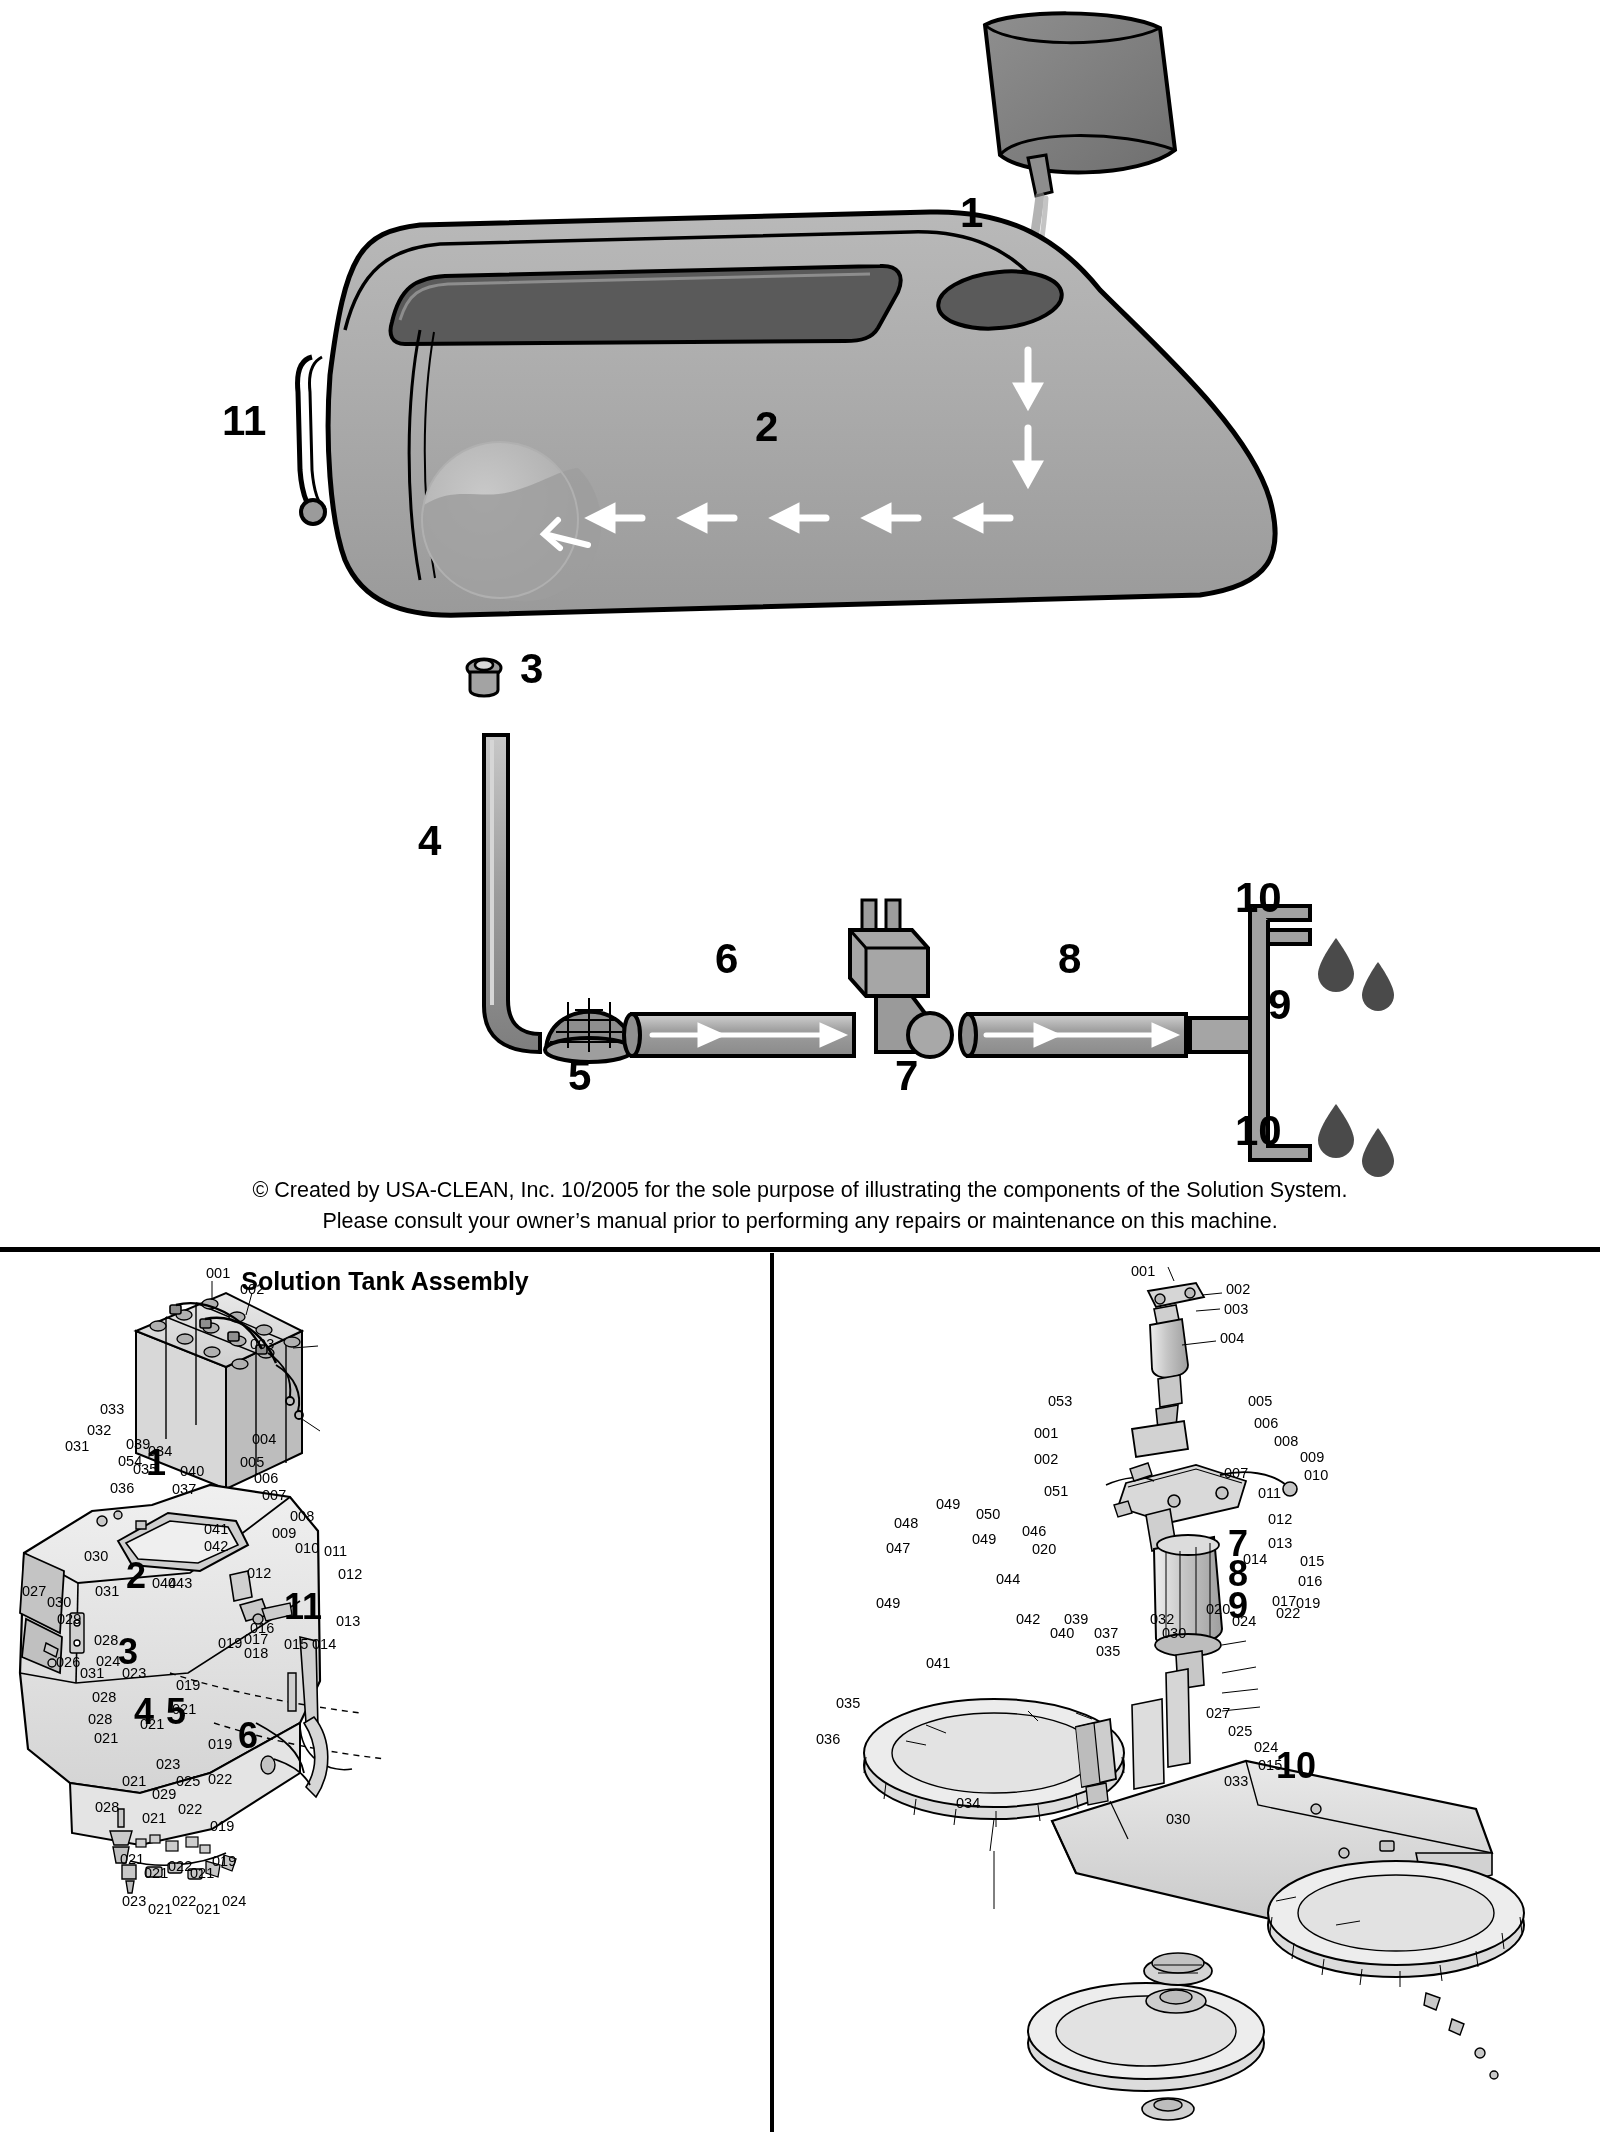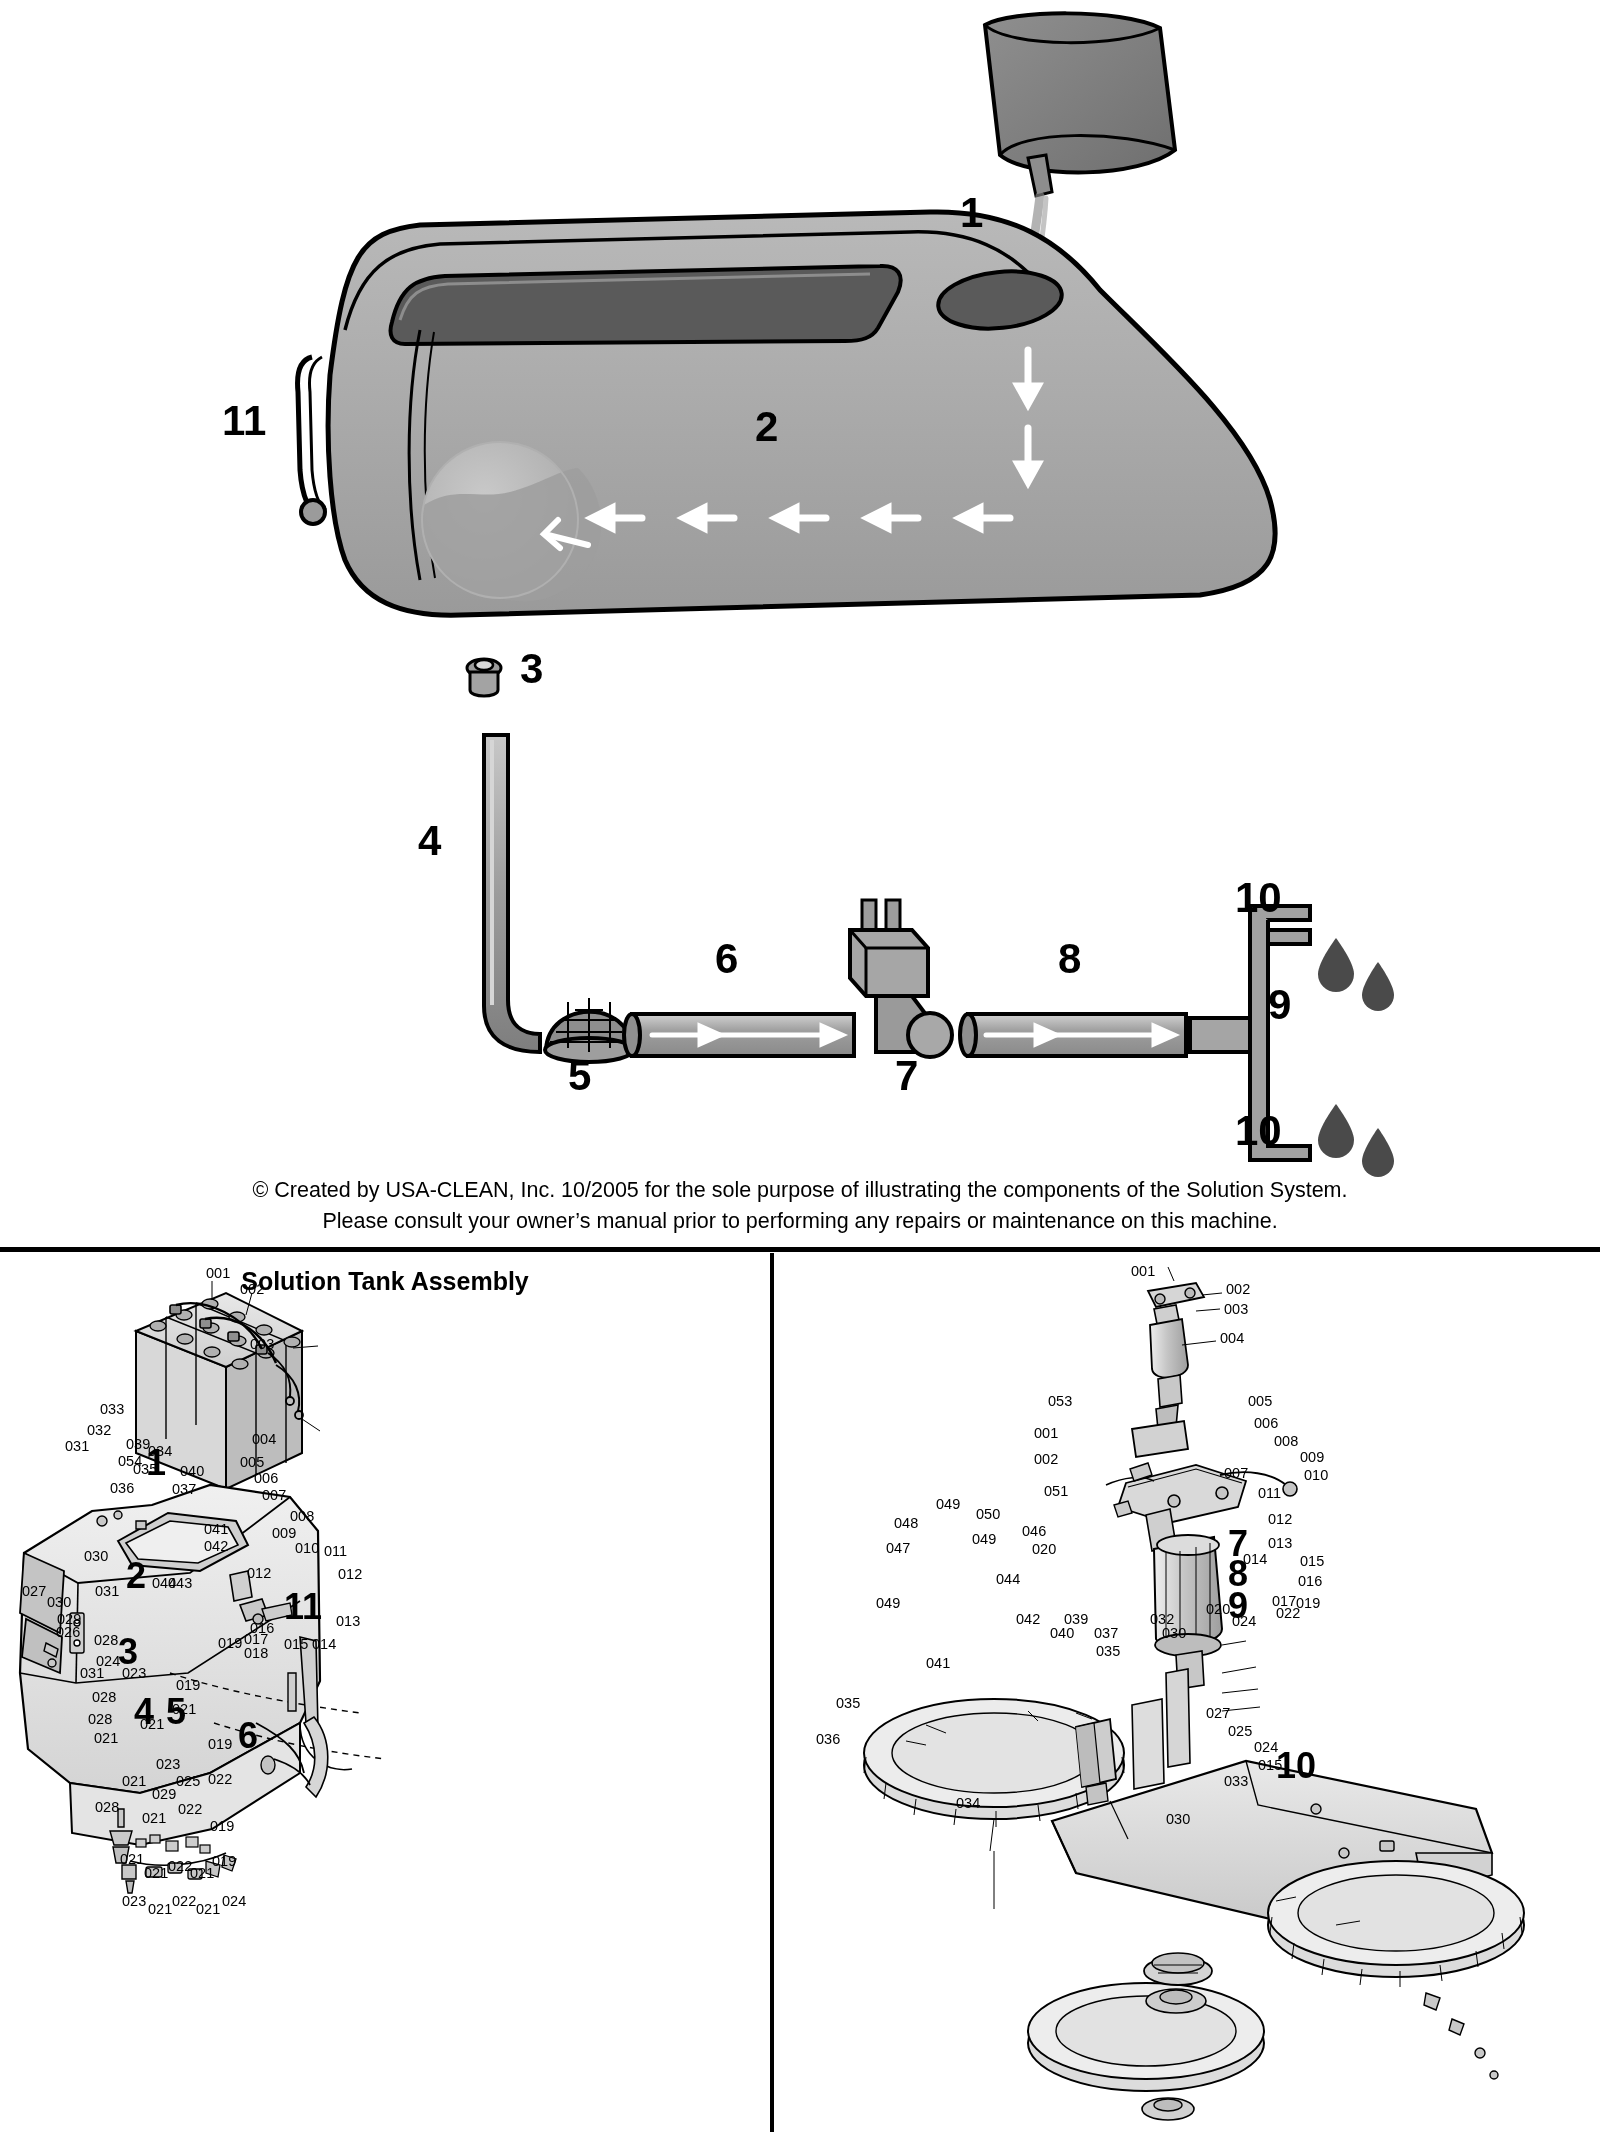--- a/index.html
+++ b/index.html
@@ -470,21 +470,21 @@
     <span class="lbl" style="left:324px; top:290px;">011</span>
     <span class="lbl" style="left:338px; top:313px;">012</span>
     <span class="lbl" style="left:336px; top:360px;">013</span>
     <span class="lbl" style="left:250px; top:367px;">016</span>
     <span class="lbl" style="left:218px; top:382px;">019</span>
     <span class="lbl" style="left:244px; top:378px;">017</span>
     <span class="lbl" style="left:244px; top:392px;">018</span>
     <span class="lbl" style="left:284px; top:383px;">015</span>
     <span class="lbl" style="left:312px; top:383px;">014</span>
     <span class="lbl" style="left:94px; top:379px;">028</span>
-    <span class="lbl" style="left:56px; top:371px;">026</span>
+    <span class="lbl" style="left:56px; top:401px;">026</span>
     <span class="lbl" style="left:80px; top:412px;">031</span>
     <span class="lbl" style="left:122px; top:412px;">023</span>
     <span class="lbl" style="left:96px; top:400px;">024</span>
     <span class="lbl" style="left:92px; top:436px;">028</span>
     <span class="lbl" style="left:176px; top:424px;">019</span>
     <span class="lbl" style="left:172px; top:448px;">021</span>
     <span class="lbl" style="left:88px; top:458px;">028</span>
     <span class="lbl" style="left:140px; top:463px;">021</span>
     <span class="lbl" style="left:94px; top:477px;">021</span>
     <span class="lbl" style="left:208px; top:483px;">019</span>

